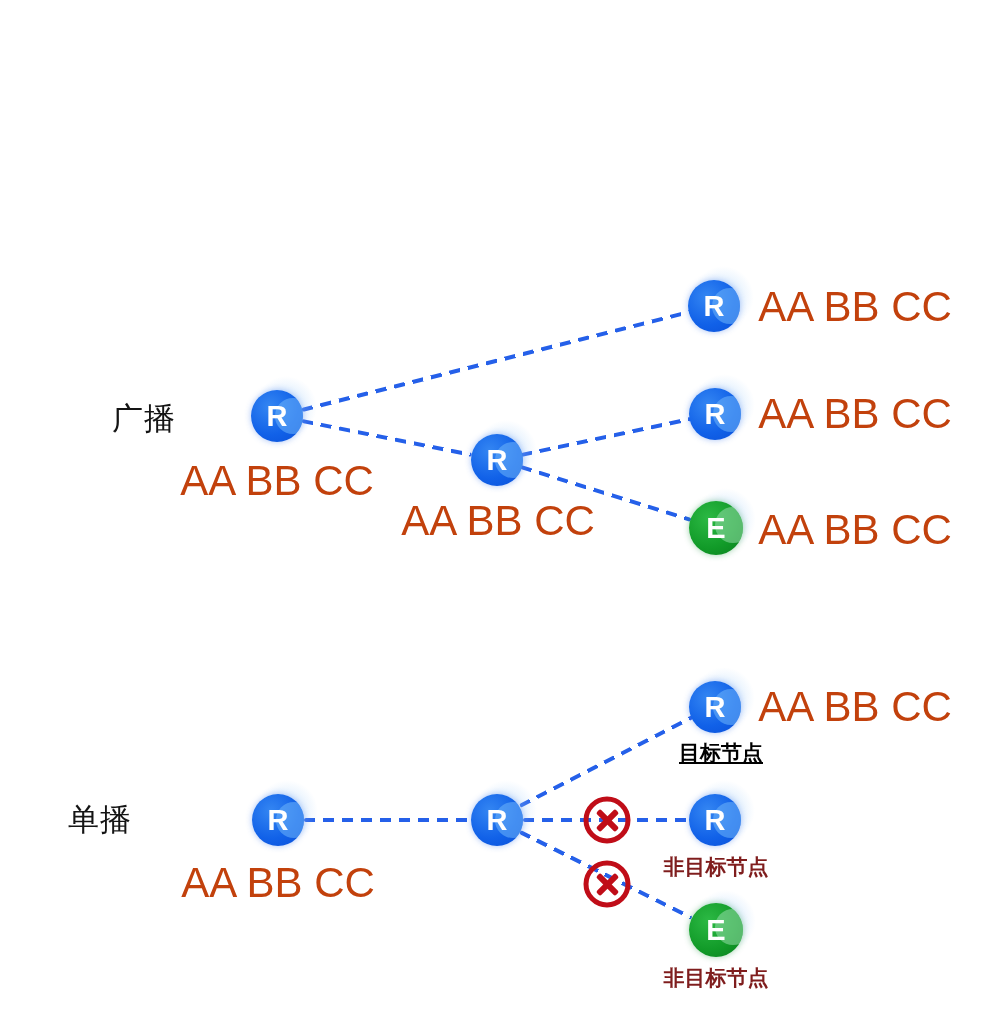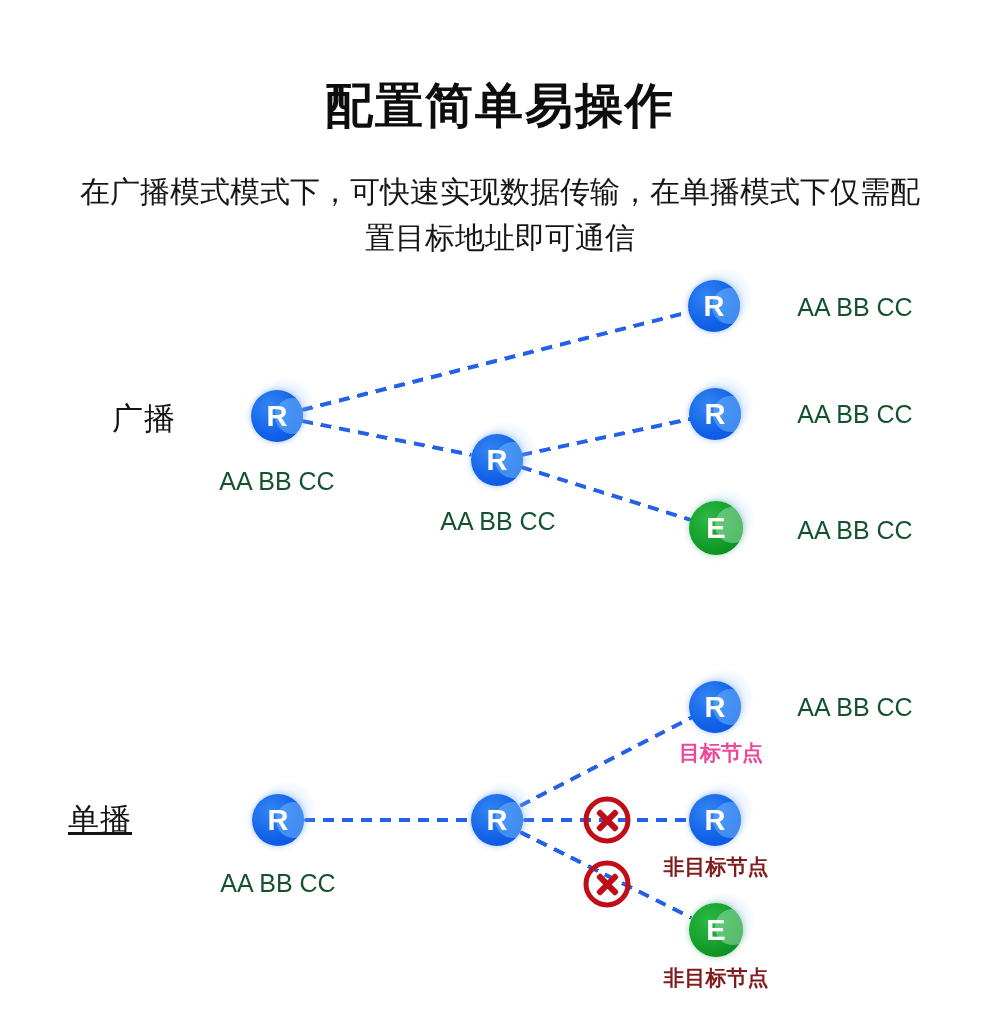--- a/index.html
+++ b/index.html
@@ -29,28 +29,28 @@
     color: #161616;
     line-height: 46px;
     text-align: center;
   }
   .sec-label {
     font-size: 31px;
     color: #141414;
     letter-spacing: 1px;
   }
   .addr {
-    font-size: 25px;
-    color: #14532d;
+    font-size: 42px;
+    color: #c2410c;
   }
   .tag {
     font-size: 21px;
     font-weight: 600;
   }
-  .tag-blue { color: #ec4899; }
+  .tag-blue { color: #000000; text-decoration: underline; }
   .tag-red  { color: #7f1d1d; }
 
   
   .node { position: absolute; transform: translate(-50%, -50%); }
   .glow {
     position: absolute;
     width: 64px; height: 64px;
     left: 50%; top: 50%;
     transform: translate(calc(-50% + 9px), calc(-50% - 9px));
     background: radial-gradient(circle, rgba(160,205,250,0.55) 0%, rgba(160,205,250,0) 68%);
@@ -116,25 +116,20 @@
     border-radius: 2px;
   }
   .cross::before { transform: translate(-50%, -50%) rotate(45deg); }
   .cross::after  { transform: translate(-50%, -50%) rotate(-45deg); }
 </style>
 </head>
 <body>
 
 <div class="canvas">
 
-  <div class="abs title">配置简单易操作</div>
-  <div class="abs subtitle">
-    <div>在广播模式模式下，可快速实现数据传输，在单播模式下仅需配</div>
-    <div>置目标地址即可通信</div>
-  </div>
 
   <div class="abs sec-label" style="left:100px; top:419px;margin-left:44px;">广播</div>
 
   <div class="dash" style="left:302px; top:408px; width:400px; transform:rotate(-14.2deg);"></div>
   <div class="dash" style="left:302px; top:419px; width:173px; transform:rotate(11.3deg);"></div>
   <div class="dash" style="left:521px; top:453px; width:174px; transform:rotate(-12deg);"></div>
   <div class="dash" style="left:521px; top:465px; width:178px; transform:rotate(17.3deg);"></div>
 
   <div class="node" style="left:277px; top:416px;">
     <span class="glow"></span>
@@ -166,21 +161,21 @@
         <span class="letter">E</span>
       </span>
   </div>
 
   <div class="abs addr" style="left:277px; top:481px;">AA BB CC</div>
   <div class="abs addr" style="left:498px; top:521px;">AA BB CC</div>
   <div class="abs addr" style="left:855px; top:307px;">AA BB CC</div>
   <div class="abs addr" style="left:855px; top:414px;">AA BB CC</div>
   <div class="abs addr" style="left:855px; top:530px;">AA BB CC</div>
 
-  <div class="abs sec-label" style="left:100px; top:820px;text-decoration:underline;">单播</div>
+  <div class="abs sec-label" style="left:100px; top:820px;">单播</div>
 
   <div class="dash" style="left:304px; top:818px; width:167px;"></div>
   <div class="dash" style="left:520px; top:804px; width:194px; transform:rotate(-27.3deg);"></div>
   <div class="dash" style="left:523px; top:818px; width:166px;"></div>
   <div class="dash" style="left:520px; top:830px; width:192px; transform:rotate(26.6deg);"></div>
 
   <div class="cross" style="left:607px; top:820px;"></div>
   <div class="cross" style="left:607px; top:884px;"></div>
 
   <div class="node" style="left:278px; top:820px;">

